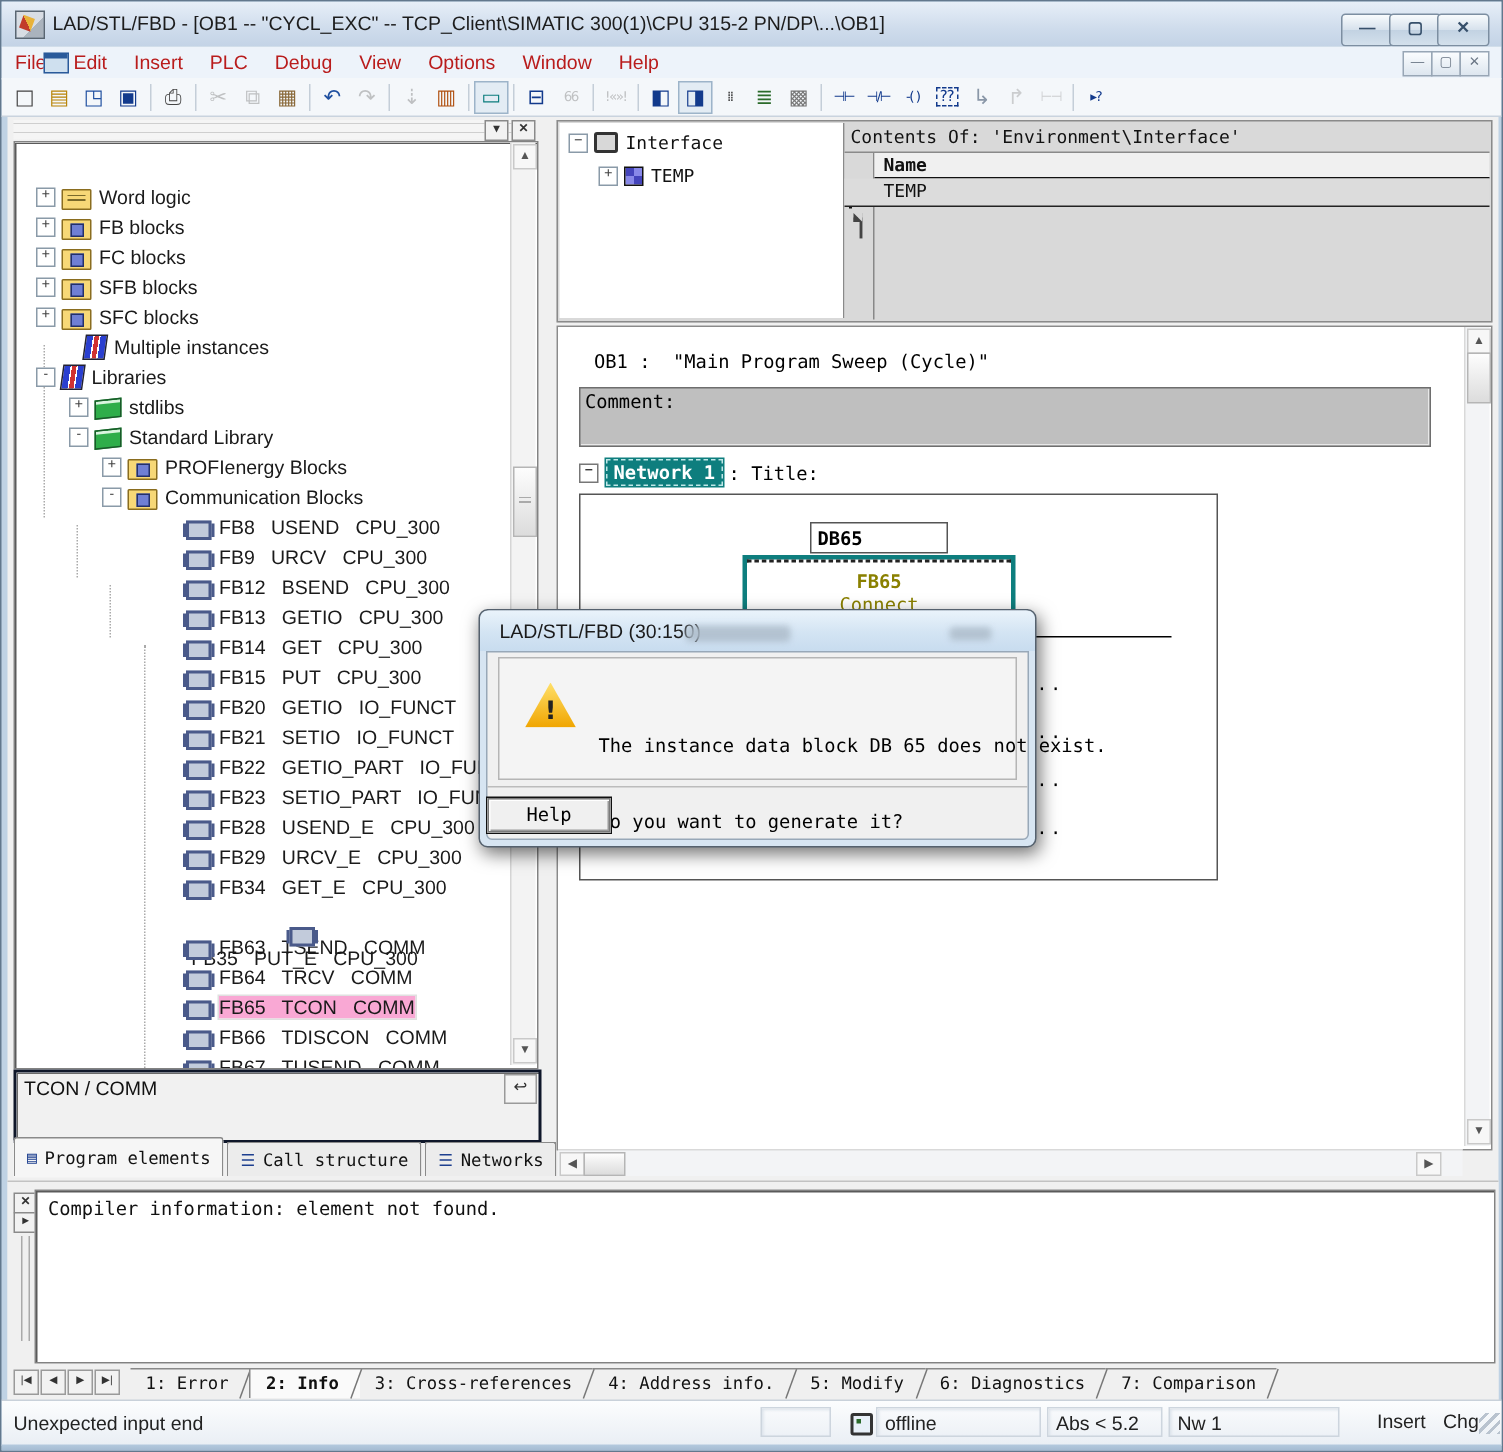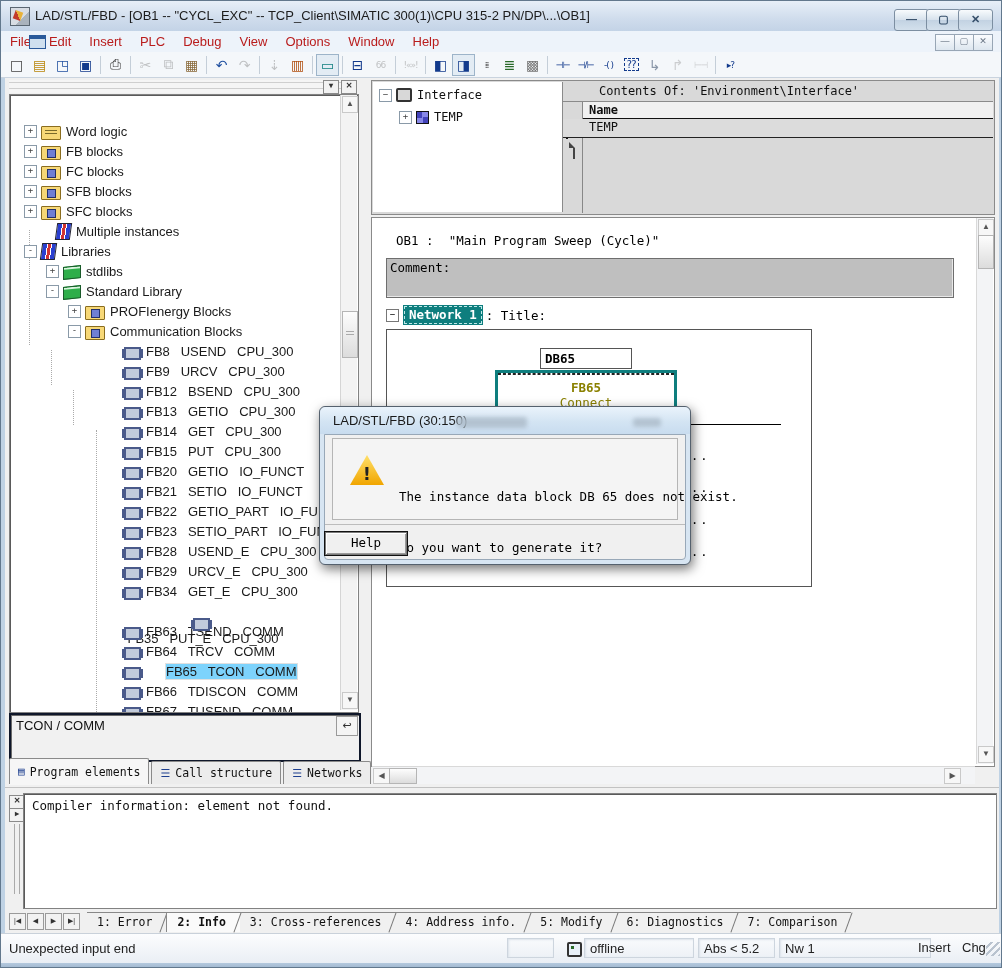--- a/index.html
+++ b/index.html
@@ -35,21 +35,21 @@
   
   #gripper{left:8px;top:79px;width:348px;height:13px;background:repeating-linear-gradient(#f5f5f5 0 2px,#cfcfcf 2px 3px,#f5f5f5 3px 6px);}
   .minibtn{width:14px;height:12px;border:1px solid #8a8a8a;background:#f2f2f2;text-align:center;line-height:10px;font-size:8px;color:#333;font-weight:bold;}
   #treebox{left:8px;top:93px;width:348px;height:617px;background:#fff;border:1px solid #828282;box-shadow:inset 1px 1px 0 #5a5a5a;overflow:hidden;}
   #tree{position:absolute;left:0;top:26px;width:330px;}
   .trow{height:20px;display:flex;align-items:center;white-space:pre;}
   .exp{width:11px;height:11px;border:1px solid #8a9aa8;background:#fff;font-size:9px;line-height:9px;text-align:center;color:#444;margin-right:4px;flex:none;font-family:"DejaVu Sans Mono",monospace;}
   .exp:empty{visibility:hidden;}
   .ticon{width:18px;height:16px;margin-right:5px;flex:none;position:relative;}
   .tlabel{color:#1a1a1a;}
-  .trow.sel .tlabel{background:#7dd3fc;outline:1px solid #e0e0e0;margin-left:20px;}
+  .trow.sel .tlabel{background:#f9a8d4;outline:1px solid #e0e0e0;}
   .guide{border-left:1px dotted #aaa;width:0;}
   
   .ic-folder-lines,.ic-folder-chip{background:#f7d877;border:1px solid #8a6d1f;border-radius:1px;height:12px;margin-top:3px;}
   .ic-folder-lines::after{content:"";position:absolute;left:3px;top:3px;right:3px;height:6px;
       background:repeating-linear-gradient(#7a6a2a 0 1px,transparent 1px 3px);}
   .ic-folder-chip::after{content:"";position:absolute;left:5px;top:2px;width:7px;height:7px;background:#6f7fd4;border:1px solid #23306a;}
   .ic-books{width:13px;height:15px;border:1px solid #223;transform:skewX(-8deg);margin-top:1px;
       background:linear-gradient(90deg,#2a3fd0 0 4px,#fff 4px 5px,#d03232 5px 8px,#fff 8px 9px,#2a3fd0 9px 13px);}
   .ic-book-green{width:16px;height:11px;background:#2fae4a;border:1px solid #1a5a2a;transform:skewY(-6deg);margin-top:3px;box-shadow:inset 0 2px 0 #d9f5de;}
   .ic-fb-chip{width:13px;height:9px;background:#c2cbdb;border:2px solid #4a5a8a;margin-top:4px;margin-left:2px;
@@ -64,21 +64,21 @@
   #cattabs{left:8px;top:760px;display:flex;}
   .cattab{height:22px;border:1px solid #8a8a8a;border-bottom:none;background:#ececec;display:flex;align-items:center;padding:0 8px;margin-right:2px;
           font-family:"DejaVu Sans Mono",monospace;font-size:11.5px;border-radius:2px 2px 0 0;color:#111;}
   .cattab.active{background:#f6f6f6;height:25px;margin-top:-3px;box-shadow:0 1px 0 #f6f6f6;}
   .cattab .cticon{margin-right:5px;font-size:11px;color:#1d3f8f;}
   
   #declpanel{left:370px;top:79px;width:622px;height:133px;background:#d9d9d9;border:1px solid #8a8a8a;}
   #decltree{left:1px;top:1px;width:189px;height:130px;background:#fff;border-right:1px solid #8a8a8a;font-family:"DejaVu Sans Mono",monospace;font-size:12px;}
   .drow{display:flex;align-items:center;height:18px;margin-top:4px;}
   #declcontents{left:191px;top:1px;width:430px;height:130px;}
-  #contentsheader{left:4px;top:2px;font-family:"DejaVu Sans Mono",monospace;font-size:12px;color:#111;white-space:pre;margin-left:32px;}
+  #contentsheader{left:4px;top:2px;font-family:"DejaVu Sans Mono",monospace;font-size:12px;color:#111;white-space:pre;}
   #decltable{left:0;top:19px;width:430px;height:111px;background:#d9d9d9;border-top:1px solid #8a8a8a;}
   #iconcol{left:0;top:0;width:19px;height:111px;border-right:1px solid #888;}
   .namehdr{left:20px;top:0;width:410px;height:17px;background:#f0f0f0;border-bottom:1px solid #111;
            font-family:"DejaVu Sans Mono",monospace;font-weight:bold;font-size:12px;padding:1px 0 0 6px;box-sizing:border-box;}
   .temprow{left:0px;top:17px;width:430px;height:18px;background:#dcdcdc;border-bottom:1px solid #222;
            font-family:"DejaVu Sans Mono",monospace;font-size:12px;}
   .temprow span{position:absolute;left:26px;top:1px;}
   .ic-interface-block{width:12px;height:10px;background:#d8d8d8;border:2px solid #333;border-radius:2px;}
   .ic-temp-chip{width:11px;height:11px;border:1px solid #111;
       background:conic-gradient(#8888e8 25%,#4444bb 25% 50%,#8888e8 50% 75%,#4444bb 75%);}
@@ -639,20 +639,20 @@
         </span>
     </div>
   </div>
 
   <div id="statusbar" class="abs">
     <span id="statusmsg" class="abs">Unexpected input end</span>
     <span class="sfield" style="left:506px;width:47px;"></span>
     <span id="connicon" class="abs"></span>
     <span class="sfield" style="left:583px;width:110px;">offline</span>
     <span class="sfield" style="left:697px;width:77px;">Abs &lt; 5.2</span>
-    <span class="sfield" style="left:778px;width:152px;">Nw 1</span>
+    <span class="sfield" style="left:778px;width:114px;">Nw 1</span>
     <span class="sfield" style="left:912px;width:42px;border:none;box-shadow:none;">Insert</span>
     <span class="sfield" style="left:956px;width:32px;border:none;box-shadow:none;">Chg</span>
     <span id="grip" class="abs"></span>
   </div>
   <div id="bottomedge" class="abs"></div>
 
 </div>
 
 </body></html>

